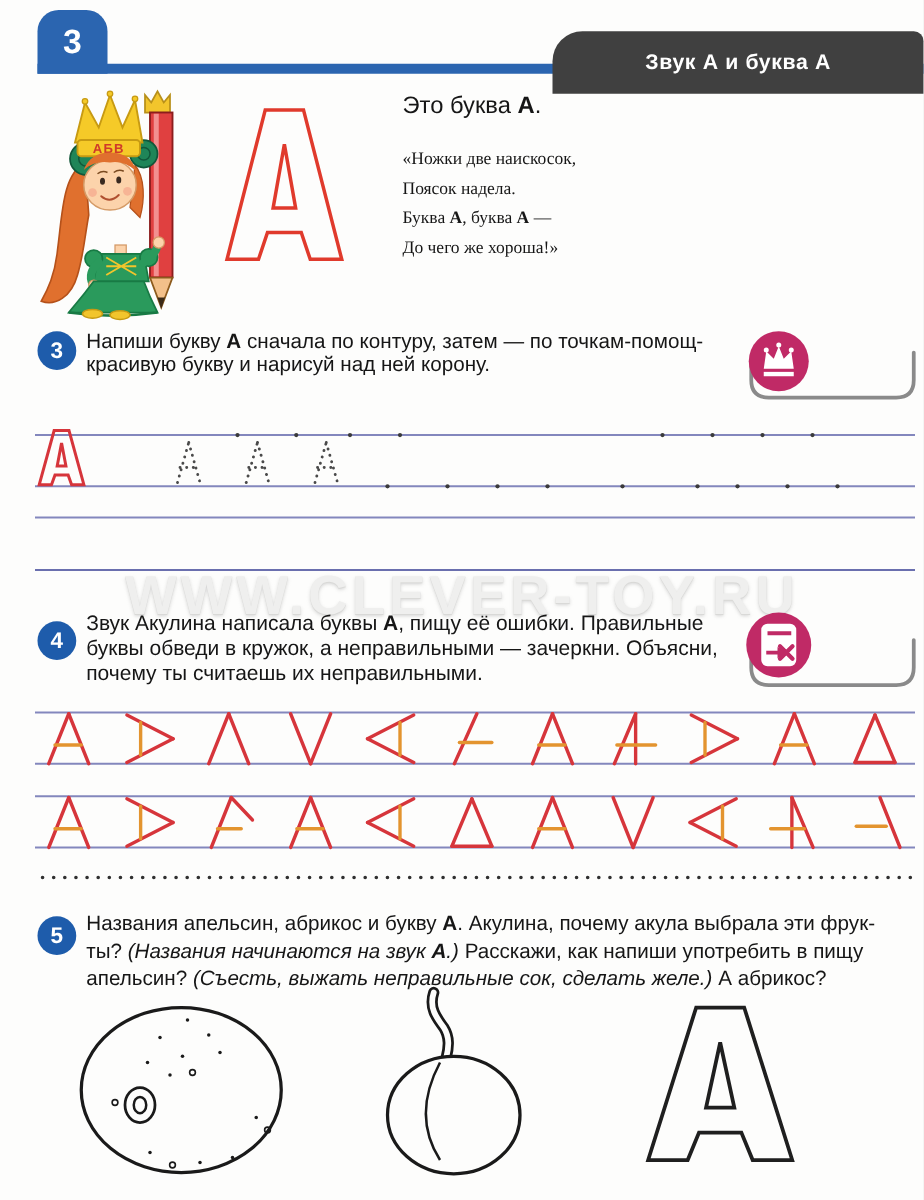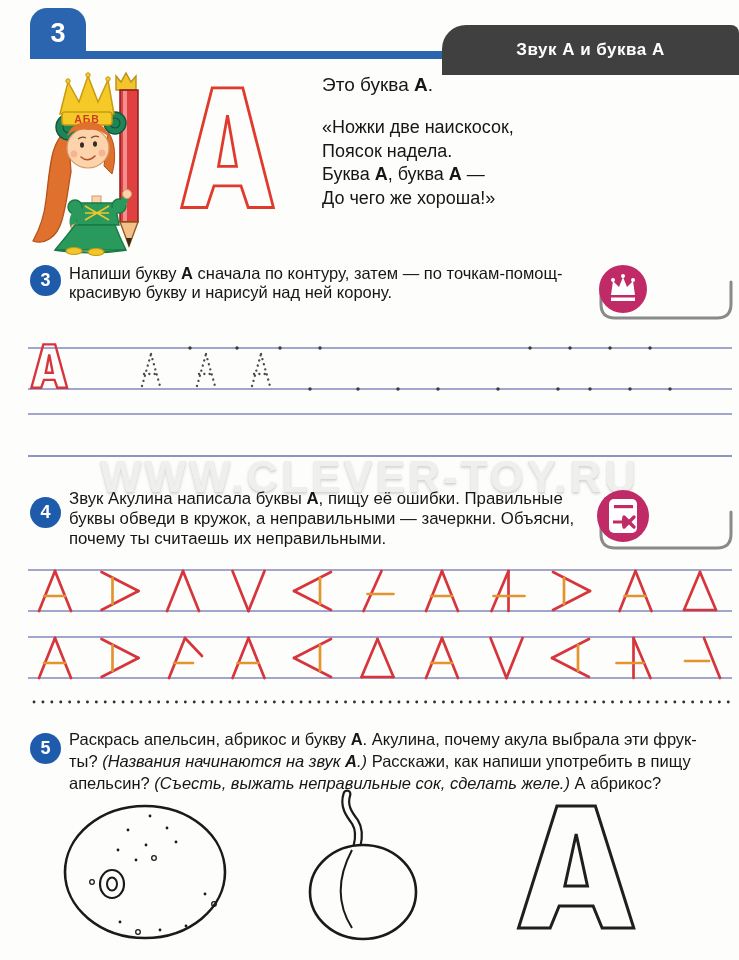--- a/index.html
+++ b/index.html
@@ -12,21 +12,21 @@
   
   .tab-left{left:30px;top:8px;width:56px;height:51px;background:#2b65b0;
     border-radius:17px 17px 0 0;display:flex;align-items:center;justify-content:center;
     color:#fff;font-size:27px;font-weight:bold;z-index:2;}
   .header-strip{left:30px;top:51px;width:709px;height:8px;background:#2b65b0;z-index:1;}
   .tab-right{left:442px;top:10px;width:297px;height:50px;background:#404040;
     border-radius:24px 8px 0 0;display:flex;align-items:center;justify-content:center;
     color:#fff;font-size:17px;font-weight:bold;letter-spacing:.5px;z-index:2;margin-top:15px;}
   
   .intro-caption{left:322px;top:74px;font-size:19px;}
-  .poem{left:322px;top:116px;font-size:18px;line-height:23.5px;}
+  .poem{left:322px;top:116px;font-size:14px;line-height:23.5px;font-family:Liberation Serif, serif;}
   
   .task-num{width:31px;height:31px;border-radius:50%;background:#1e5cab;color:#fff;
     font-weight:bold;font-size:18px;display:flex;align-items:center;justify-content:center;z-index:3;}
   .task-text{font-size:16.5px;line-height:19px;white-space:nowrap;z-index:3;}
   .t4 .line,.t4{line-height:20px;}
   .t5{line-height:22px;}
   .b{font-weight:bold;}
   .i{font-style:italic;}
   
   .watermark{left:0;top:452px;width:739px;text-align:center;
@@ -323,21 +323,21 @@
   </svg>
 
   <svg class="abs sep-dots" width="706" height="8" viewBox="0 0 706 8">
     <line x1="4" y1="4" x2="702" y2="4" stroke="#303030" stroke-width="2.8" stroke-linecap="round" stroke-dasharray="0.1 8.8"></line>
   </svg>
 
   <div class="abs task-num" style="left:30px;top:733px">
     <span>5</span>
   </div>
   <div class="abs task-text t5" style="left:69px;top:728px">
-    <div><span>Раскрась апельсин, абрикос и букву </span><span class="b">А</span><span>. Акулина, почему акула выбрала эти фрук-</span></div>
+    <div><span>Названия апельсин, абрикос и букву </span><span class="b">А</span><span>. Акулина, почему акула выбрала эти фрук-</span></div>
     <div><span>ты? </span><span class="i">(Названия начинаются на звук </span><span class="b i">А</span><span class="i">.)</span><span> Расскажи, как напиши употребить в пищу</span></div>
     <div><span>апельсин? </span><span class="i">(Съесть, выжать неправильные сок, сделать желе.)</span><span> А абрикос?</span></div>
   </div>
 
   <svg class="abs drawings" width="739" height="172" viewBox="0 0 739 172">
     <g fill="none" stroke="#1a1a1a">
       <ellipse cx="145" cy="84" rx="80" ry="66" stroke-width="2.6" fill="#fdfdfc"></ellipse>
       <ellipse cx="112" cy="96" rx="12" ry="14" stroke-width="2.2"></ellipse>
       <ellipse cx="112" cy="96" rx="5" ry="6.5" stroke-width="2"></ellipse>
       <g fill="#1a1a1a" stroke="none">

